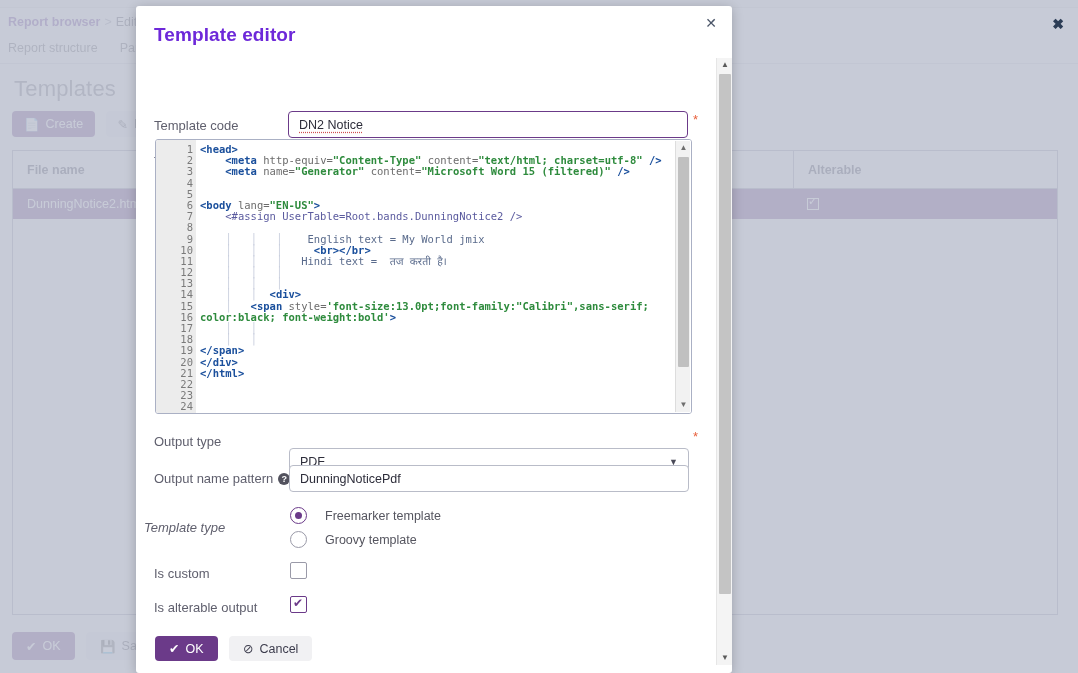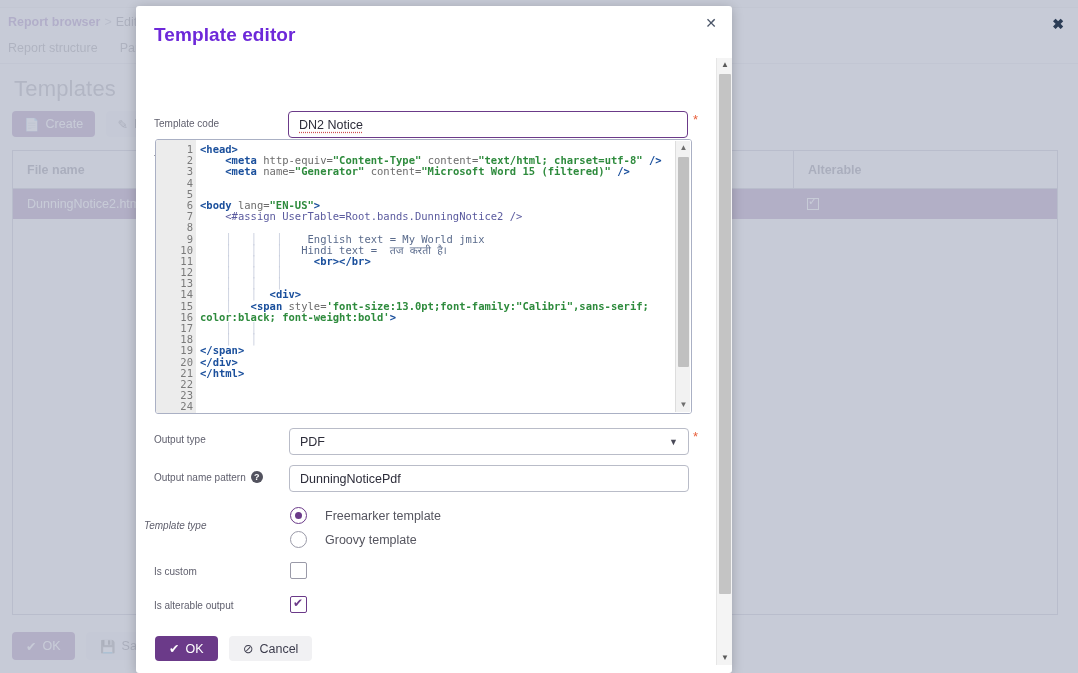--- a/index.html
+++ b/index.html
@@ -126,21 +126,21 @@
   }
 
   .dlg-body {
     position: absolute; left: 0; top: 46px;
     width: 596px; height: 621px;
     padding: 0;
   }
 
   .form-row { position: absolute; display: flex; align-items: center; }
   .form-label {
-    font-size: 10px; color: #5f5f6d; white-space: nowrap;
+    font-size: 13px; color: #5f5f6d; white-space: nowrap;
   }
 
   .inp {
     border: 1px solid #b9bcc8; border-radius: 4px;
     height: 27px; font-size: 12.5px; color: #2d2d3a;
     padding: 0 10px; background: #ffffff;
     font-family: "Liberation Sans", sans-serif;
     outline: none;
   }
   .inp.focused { border: 1px solid #6b3a89; }
@@ -414,22 +414,22 @@
         <div class="code-area">
             <div class="cl"><span class="tag">&lt;head&gt;</span></div>
             <div class="cl">    <span class="tag">&lt;meta</span> <span class="attr">http-equiv=</span><span class="str">"Content-Type"</span> <span class="attr">content=</span><span class="str">"text/html; charset=utf-8"</span> <span class="tag">/&gt;</span></div>
             <div class="cl">    <span class="tag">&lt;meta</span> <span class="attr">name=</span><span class="str">"Generator"</span> <span class="attr">content=</span><span class="str">"Microsoft Word 15 (filtered)"</span> <span class="tag">/&gt;</span></div>
             <div class="cl">&nbsp;</div>
             <div class="cl">&nbsp;</div>
             <div class="cl"><span class="tag">&lt;body</span> <span class="attr">lang=</span><span class="str">"EN-US"</span><span class="tag">&gt;</span></div>
             <div class="cl">    <span class="dir">&lt;#assign UserTable=Root.bands.DunningNotice2 /&gt;</span></div>
             <div class="cl">&nbsp;</div>
             <div class="cl">    <span class="ind-guide">│</span>   <span class="ind-guide">│</span>   <span class="ind-guide">│</span>    <span class="txt">English text = My World jmix</span></div>
+            <div class="cl">    <span class="ind-guide">│</span>   <span class="ind-guide">│</span>   <span class="ind-guide">│</span>     <span class="tag">&lt;br&gt;&lt;/br&gt;</span></div>
             <div class="cl">    <span class="ind-guide">│</span>   <span class="ind-guide">│</span>   <span class="ind-guide">│</span>   <span class="txt">Hindi text =  तज करती है।</span></div>
-            <div class="cl">    <span class="ind-guide">│</span>   <span class="ind-guide">│</span>   <span class="ind-guide">│</span>     <span class="tag">&lt;br&gt;&lt;/br&gt;</span></div>
             <div class="cl">    <span class="ind-guide">│</span>   <span class="ind-guide">│</span>   <span class="ind-guide">│</span></div>
             <div class="cl">    <span class="ind-guide">│</span>   <span class="ind-guide">│</span>   <span class="ind-guide">│</span></div>
             <div class="cl">    <span class="ind-guide">│</span>   <span class="ind-guide">│</span>  <span class="tag">&lt;div&gt;</span></div>
             <div class="cl">    <span class="ind-guide">│</span>   <span class="tag">&lt;span</span> <span class="attr">style=</span><span class="str">'font-size:13.0pt;font-family:"Calibri",sans-serif;</span></div>
             <div class="cl"><span class="str">color:black; font-weight:bold'</span><span class="tag">&gt;</span></div>
             <div class="cl">    <span class="ind-guide">│</span>   <span class="ind-guide">│</span></div>
             <div class="cl">    <span class="ind-guide">│</span>   <span class="ind-guide">│</span></div>
             <div class="cl"><span class="tag">&lt;/span&gt;</span></div>
             <div class="cl"><span class="tag">&lt;/div&gt;</span></div>
             <div class="cl"><span class="tag">&lt;/html&gt;</span></div>
@@ -438,21 +438,21 @@
         <div class="ed-vscroll">
           <div class="sb-arrow sb-up">▲</div>
           <div class="sb-thumb"></div>
           <div class="sb-arrow sb-dn">▼</div>
         </div>
       </div>
 
       <div class="form-row" style="left:18px; top:382px;">
         <span class="form-label">Output type</span>
       </div>
-      <div class="sel" style="left:153px; top:376px;">
+      <div class="sel" style="left:153px; top:396px;">
         <span>PDF</span>
         <span class="caret">▼</span>
       </div>
       <span class="ast-out" style="left:557px; top:377px;">*</span>
 
       <div class="form-row" style="left:18px; top:419px;">
         <span class="form-label">Output name pattern</span>
         <span class="help-icon">?</span>
       </div>
       <div class="onp" style="left:153px; top:413px;">

